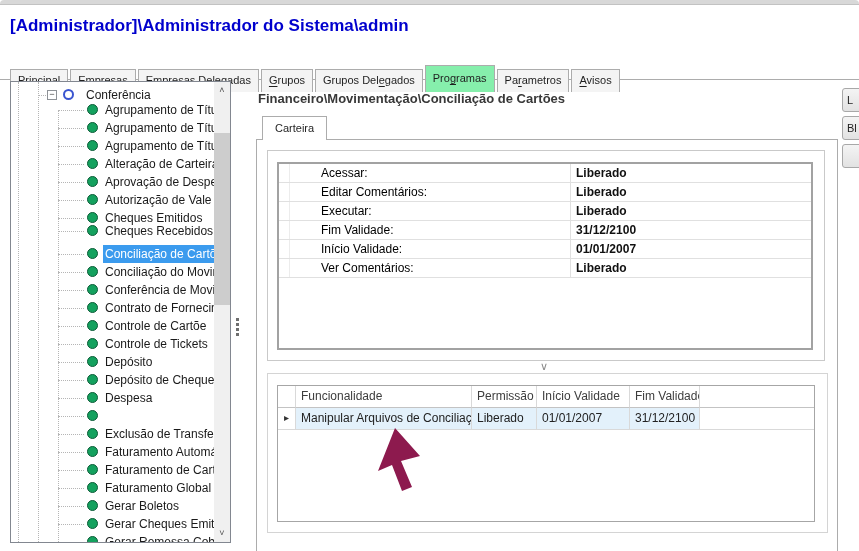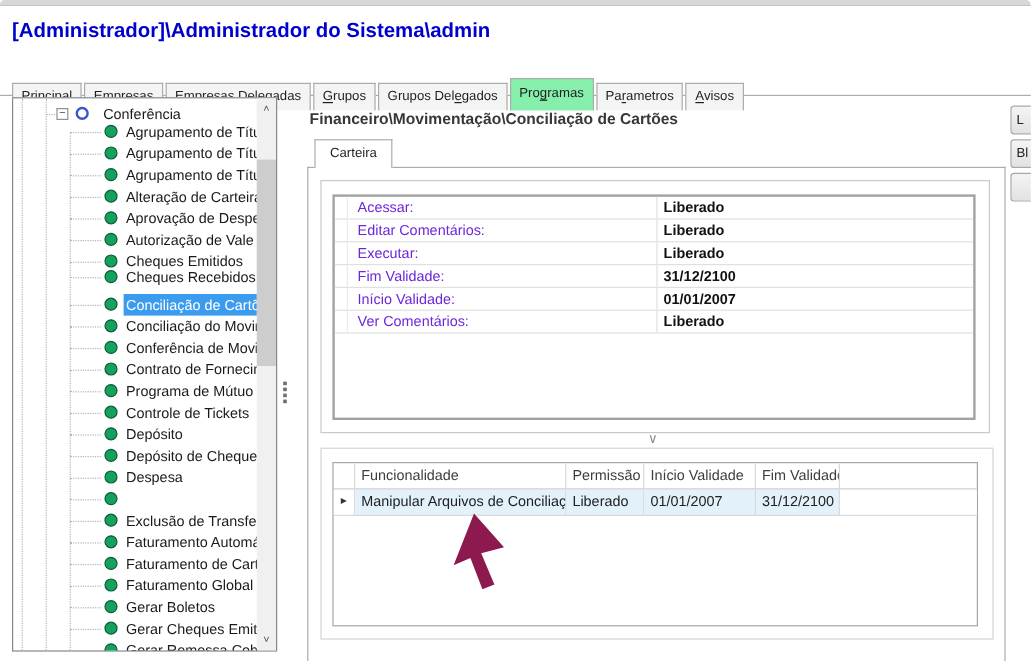--- a/index.html
+++ b/index.html
@@ -51,21 +51,21 @@
   
   #breadcrumb { left:258px; top:91px; font-size:13px; font-weight:bold; color:#383838; white-space:nowrap; }
   #page-border { left:256px; top:139px; width:582px; height:412px; border:1px solid #acacac; border-bottom:none; background:#fff; }
   #subtab { left:262px; top:116px; height:24px; padding:0 12px; background:#fff; border:1px solid #acacac; border-bottom:none;
             font-size:11px; line-height:22px; color:#1f1f1f; z-index:4; }
 
   #upper-panel { left:267px; top:150px; width:558px; height:211px; border:1px solid #c9c9c9; background:#fff; }
   #prop-grid { left:277px; top:162px; width:536px; height:188px; border:2px solid #a2a2a2; background:#fff; }
   .prop-row { display:flex; height:19px; border-bottom:1px solid #e0e0e0; font-size:12px; line-height:18px; }
   .prop-ind { width:11px; border-right:1px solid #ececec; }
-  .prop-label { width:257px; padding-left:8px; color:#6d28d9; overflow:hidden; white-space:nowrap; }
+  .prop-label { width:257px; padding-left:8px; color:#000000; overflow:hidden; white-space:nowrap;margin-left:23px; }
   .prop-value { flex:1; border-left:1px solid #e0e0e0; padding-left:5px; font-weight:bold; color:#111;
                 overflow:hidden; white-space:nowrap; }
 
   #collapse-chevron { left:536px; top:360px; width:16px; height:13px; color:#8a8a8a; font-size:11px;
                       line-height:12px; text-align:center; }
 
   #lower-panel { left:267px; top:373px; width:561px; height:160px; border:1px solid #d4d4d4; background:#fff; }
   #data-grid { left:277px; top:385px; width:538px; height:137px; border:1px solid #a6a6a6; background:#fff; overflow:hidden; }
   .grid-row { display:flex; height:22px; font-size:12px; }
   .g-cell { border-right:1px solid #d9d9d9; padding-left:5px; line-height:21px; overflow:hidden; white-space:nowrap; }
@@ -167,21 +167,21 @@
         <span class="tree-label">Conferência de Movim</span>
       </div>
       <div class="tree-row" style="top: 217px;">
         <div class="connector" style="left: 47px; width: 26px;"></div>
         <div class="leaf-circle"></div>
         <span class="tree-label">Contrato de Fornecim</span>
       </div>
       <div class="tree-row" style="top: 235px;">
         <div class="connector" style="left: 47px; width: 26px;"></div>
         <div class="leaf-circle"></div>
-        <span class="tree-label">Programa de Mútuo</span>
+        <span class="tree-label">Controle de Cartõe</span>
       </div>
       <div class="tree-row" style="top: 253px;">
         <div class="connector" style="left: 47px; width: 26px;"></div>
         <div class="leaf-circle"></div>
         <span class="tree-label">Controle de Tickets</span>
       </div>
       <div class="tree-row" style="top: 271px;">
         <div class="connector" style="left: 47px; width: 26px;"></div>
         <div class="leaf-circle"></div>
         <span class="tree-label">Depósito</span>

